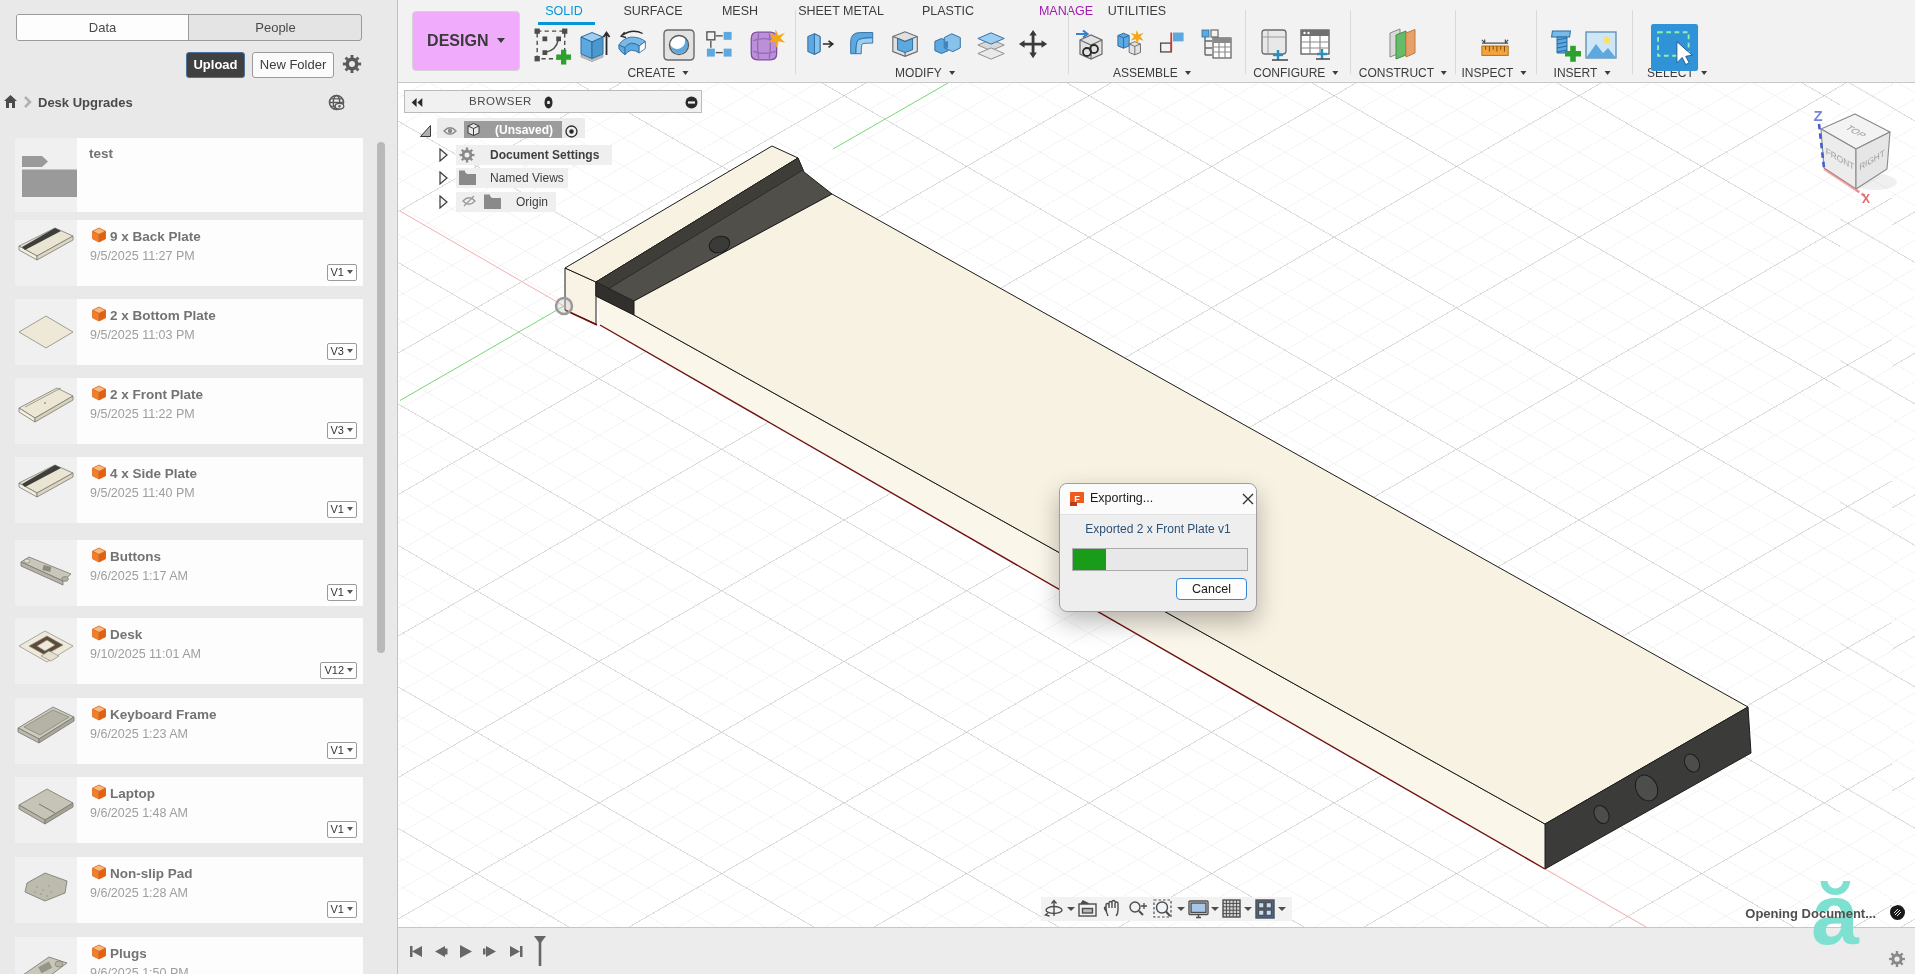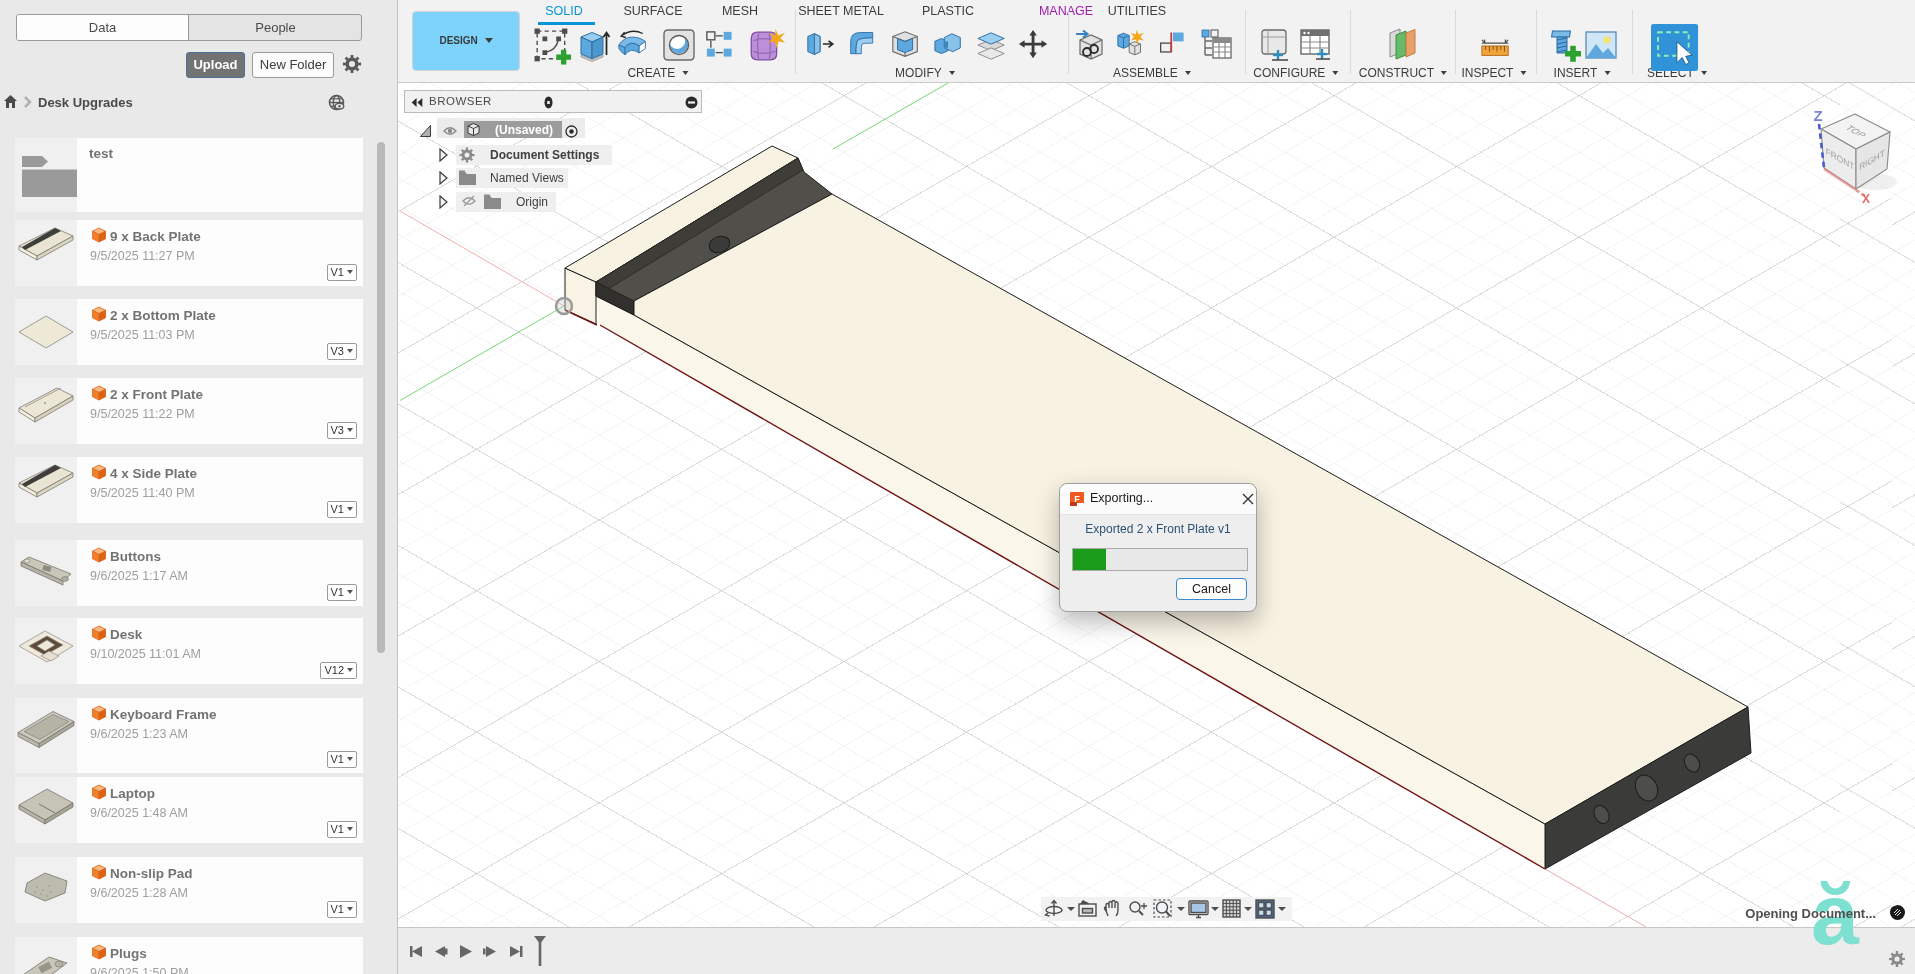--- a/index.html
+++ b/index.html
@@ -2,46 +2,46 @@
 <html><head><meta charset="utf-8">
 <style>
 *{margin:0;padding:0;box-sizing:border-box;}
 html,body{width:1915px;height:974px;overflow:hidden;font-family:"Liberation Sans",sans-serif;background:#e9e9e9;}
 .abs{position:absolute;}
 
 #sidebar{position:absolute;left:0;top:0;width:398px;height:974px;background:#e9e9e9;border-right:1px solid #c2c2c2;}
 #tabs{position:absolute;left:16px;top:14px;width:346px;height:27px;border:1px solid #9a9a9a;border-radius:3px;background:#e4e4e4;}
 #tabData{position:absolute;left:0;top:0;width:172px;height:25px;background:#fdfdfd;border-right:1px solid #9a9a9a;border-radius:2px 0 0 2px;text-align:center;line-height:25px;font-size:13px;color:#4a4a4a;}
 #tabPeople{position:absolute;left:172px;top:0;width:173px;height:25px;text-align:center;line-height:25px;font-size:13px;color:#4a4a4a;}
-#btnUpload{position:absolute;left:186px;top:52px;width:59px;height:26px;background:#737373;border:1px solid #4a729d;border-radius:3px;color:#fff;font-weight:bold;font-size:13px;text-align:center;line-height:24px;}
+#btnUpload{position:absolute;left:186px;top:52px;width:59px;height:26px;background:#404040;border:1px solid #4a729d;border-radius:3px;color:#fff;font-weight:bold;font-size:13px;text-align:center;line-height:24px;}
 #btnNewFolder{position:absolute;left:252px;top:52px;width:82px;height:26px;background:#fbfbfb;border:1px solid #9a9a9a;border-radius:3px;color:#3c3c3c;font-size:13px;text-align:center;line-height:24px;}
 #crumb{position:absolute;left:2px;top:94px;width:360px;height:18px;text-decoration:underline;}
 .card{position:absolute;left:15px;width:348px;background:#fdfdfd;}
 .thumb{position:absolute;left:0;top:0;width:62px;height:100%;background:#f0f0f0;}
 .cardtitle{position:absolute;left:95px;top:9px;font-size:13.5px;font-weight:bold;color:#737373;}
 .carddate{position:absolute;left:75px;top:29px;font-size:12.5px;color:#9e9e9e;}
 .vbadge{position:absolute;right:6px;bottom:5px;height:17px;border:1px solid #9a9a9a;background:#fff;border-radius:2px;font-size:11px;color:#333;line-height:15px;padding:0 3px;}
 .vbadge .car{display:inline-block;width:0;height:0;border-left:3.5px solid transparent;border-right:3.5px solid transparent;border-top:4px solid #555;margin-left:3px;vertical-align:middle;margin-bottom:2px;}
 #sbthumbbar{position:absolute;left:377px;top:142px;width:8px;height:511px;background:#b9b9b9;border-radius:4px;}
 
 #toolbar{position:absolute;left:398px;top:0;width:1517px;height:83px;background:#f2f2f2;border-bottom:1px solid #c9c9c9;}
 .ttab{position:absolute;top:4px;font-size:12.5px;color:#3c3c3c;transform:translateX(-50%);}
-#designbtn{position:absolute;left:14px;top:11px;width:108px;height:60px;background:#7dd3fc;border:1px solid #d4d4d4;border-radius:4px;text-align:center;line-height:58px;font-size:10px;font-weight:bold;color:#3a3a3a;}
+#designbtn{position:absolute;left:14px;top:11px;width:108px;height:60px;background:#f0abfc;border:1px solid #d4d4d4;border-radius:4px;text-align:center;line-height:58px;font-size:16px;font-weight:bold;color:#3a3a3a;}
 .glabel{position:absolute;top:66px;font-size:12px;color:#3c3c3c;transform:translateX(-50%);white-space:nowrap;}
 .gdiv{position:absolute;top:10px;width:1px;height:64px;background:#d9d9d9;}
 .car2{display:inline-block;width:0;height:0;border-left:4px solid transparent;border-right:4px solid transparent;border-top:5px solid #3c3c3c;margin-left:4px;vertical-align:middle;margin-bottom:1px;}
 
 #viewport{position:absolute;left:398px;top:83px;width:1517px;height:844px;background:
  repeating-linear-gradient(30deg, rgba(120,120,120,0.20) 0 1px, transparent 1px 122.5px),
  repeating-linear-gradient(150deg, rgba(120,120,120,0.20) 0 1px, transparent 1px 122.5px),
  repeating-linear-gradient(30deg, rgba(150,150,150,0.09) 0 1px, transparent 1px 24.5px),
  repeating-linear-gradient(150deg, rgba(150,150,150,0.09) 0 1px, transparent 1px 24.5px),
  #ffffff;background-position:-75px 0,-23px 0,-26px 0,-23px 0,0 0;}
 
-#bheader{position:absolute;left:6px;top:7px;width:298px;height:23px;background:#f1f1f1;border:1px solid #bbb;font-size:11.5px;color:#4a4a4a;letter-spacing:0.5px;line-height:21px;}
+#bheader{position:absolute;left:6px;top:7px;width:298px;height:23px;background:#f1f1f1;border:1px solid #bbb;font-size:11.5px;color:#4a4a4a;letter-spacing:0.5px;line-height:21px;padding-left:40px;}
 .trow{position:absolute;font-size:12px;color:#3f3f3f;line-height:19px;}
 .trowbg{position:absolute;background:#efefef;}
 
 #comments{position:absolute;left:3px;top:816px;width:302px;height:25px;background:#f0f0f0;border:1px solid #c8c8c8;font-size:11.5px;color:#4a4a4a;letter-spacing:0.5px;line-height:23px;}
 
 #navbar{position:absolute;left:643px;top:814px;width:251px;height:24px;background:#f2f2f2;}
 
 #timeline{position:absolute;left:398px;top:927px;width:1517px;height:47px;background:#ececec;border-top:1px solid #c6c6c6;}
 
 #dialog{position:absolute;left:1059px;top:483px;width:198px;height:129px;background:#eeeeee;border:1px solid #9f9f9f;border-radius:8px;box-shadow:0 10px 24px rgba(0,0,0,0.28);}
@@ -198,21 +198,21 @@
 <svg class="abs" style="left:76px;top:7px" width="16" height="16" viewBox="0 0 16 16">
       <path fill="#f9b97e" stroke="#d95f16" stroke-width="0.8" d="M8 1 L14.5 4.2 L14.5 11.8 L8 15 L1.5 11.8 L1.5 4.2 Z"></path>
       <path fill="#f07f2d" d="M1.5 4.2 L8 7.4 L8 15 L1.5 11.8 Z"></path>
       <path fill="#dd6313" d="M14.5 4.2 L8 7.4 L8 15 L14.5 11.8 Z"></path>
       <path fill="none" stroke="#d95f16" stroke-width="0.8" d="M1.5 4.2 L8 7.4 L14.5 4.2 M8 7.4 L8 15"></path>
     </svg>
 <div class="cardtitle">Desk</div>
 <div class="carddate">9/10/2025 11:01 AM</div>
 <div class="vbadge">V12<span class="car"></span></div>
 </div>
-<div class="card" style="top:698px;height:75px;">
+<div class="card" style="top:698px;height:66px;">
 <div class="thumb"><svg width="62" height="100%" viewBox="0 0 62 66" preserveAspectRatio="xMidYMid meet">
         <g stroke="#77776f" stroke-width="0.8" fill="#ccc9bd">
           <path d="M3 30 L38 9 L59 19 L24 41 Z"></path>
           <path d="M3 30 L24 41 L24 45 L3 34 Z" fill="#bcb9ad"></path>
           <path d="M24 41 L59 19 L59 23 L24 45 Z" fill="#a8a599"></path>
         </g>
         <path d="M9 29 L38 12 L54 19 L25 37 Z" fill="#b5b2a6" stroke="#77776f" stroke-width="0.6"></path>
       </svg></div>
 <svg class="abs" style="left:76px;top:7px" width="16" height="16" viewBox="0 0 16 16">
       <path fill="#f9b97e" stroke="#d95f16" stroke-width="0.8" d="M8 1 L14.5 4.2 L14.5 11.8 L8 15 L1.5 11.8 L1.5 4.2 Z"></path>

